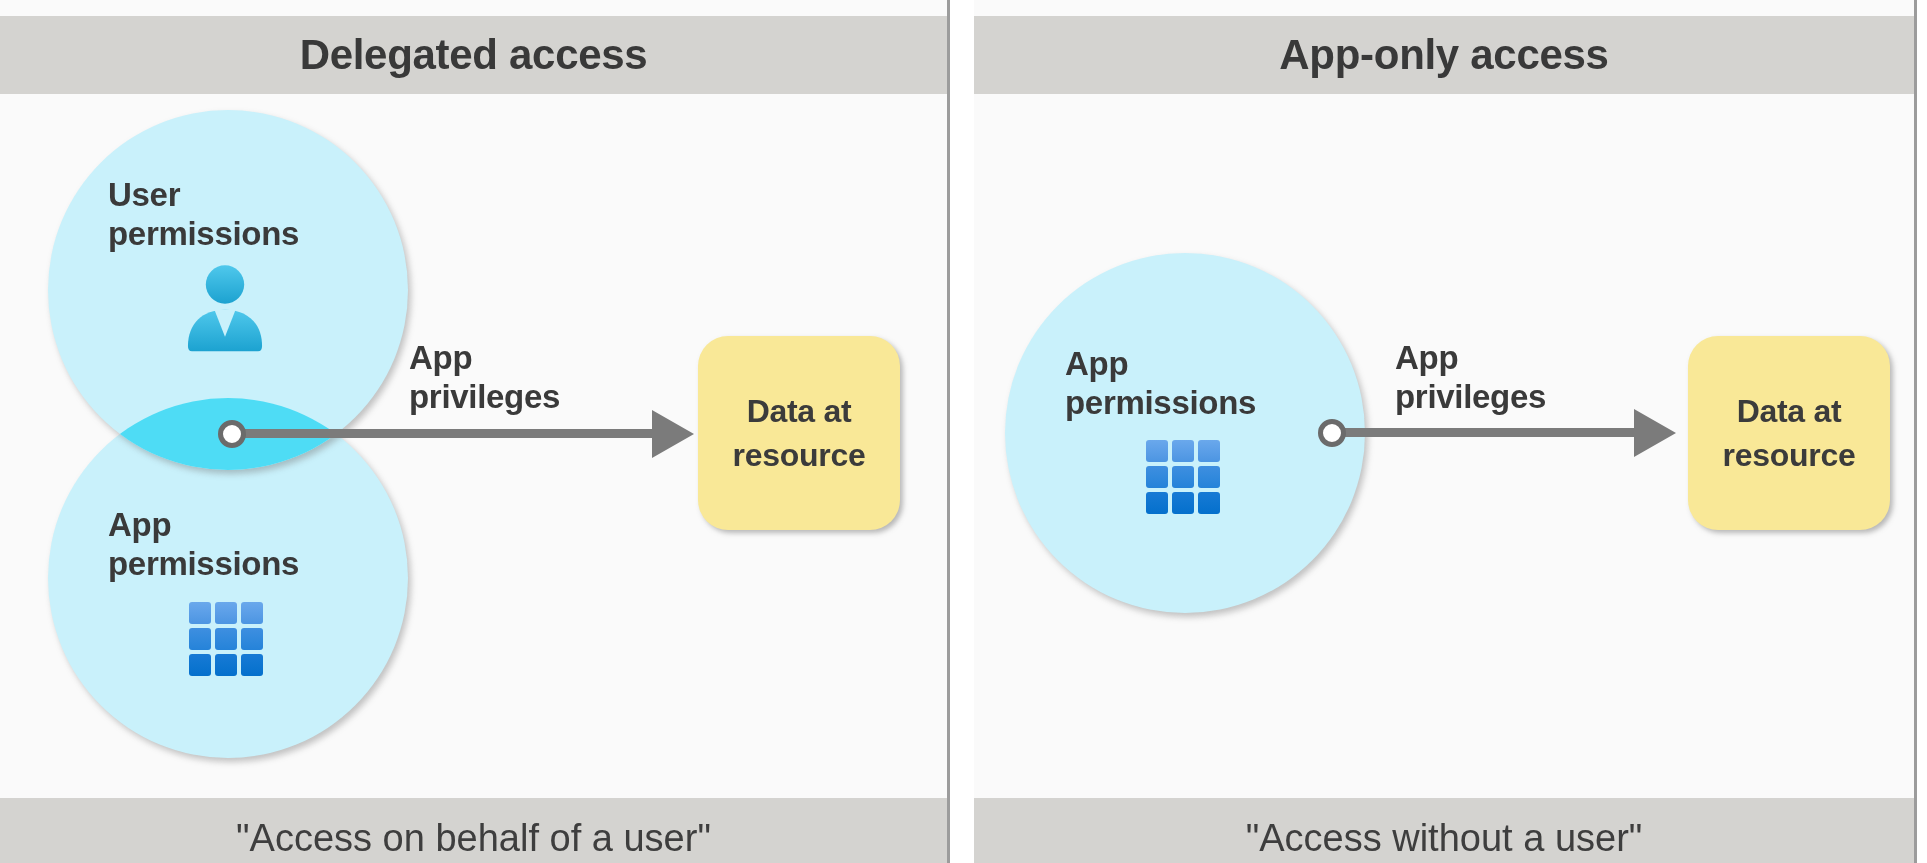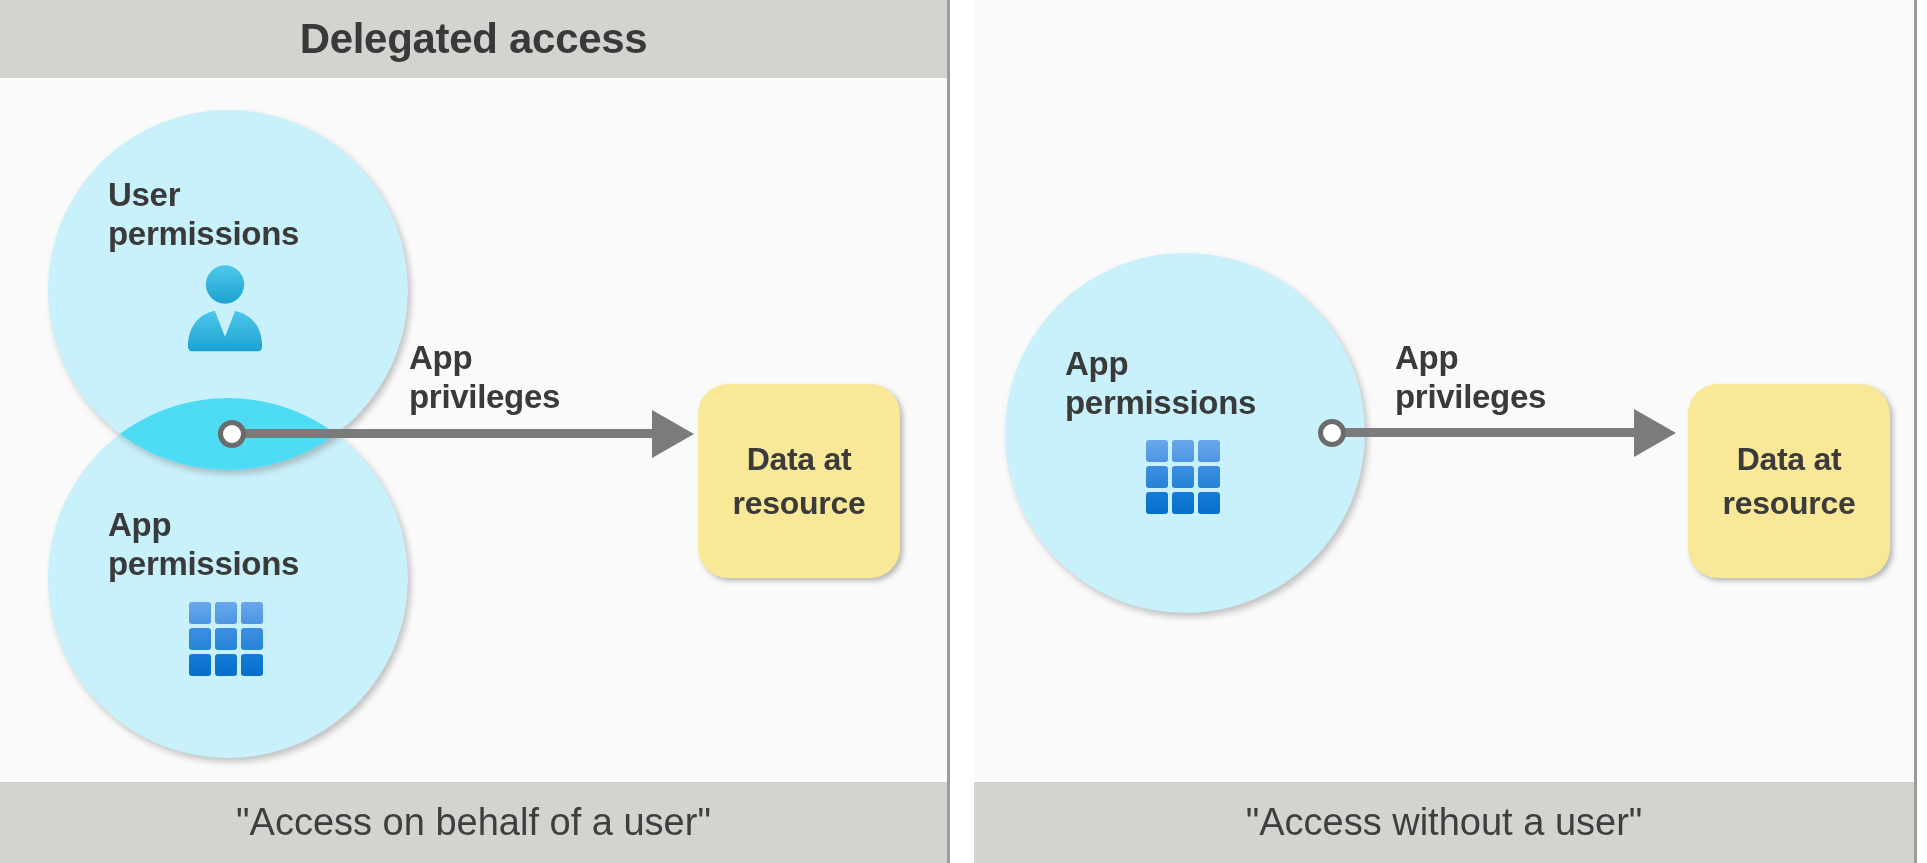--- a/index.html
+++ b/index.html
@@ -4,21 +4,21 @@
 <style>
   html,body { margin:0; padding:0; background:#ffffff; }
   .stage {
     position:relative; width:1927px; height:863px; background:#ffffff;
     font-family:"Liberation Sans", sans-serif; overflow:hidden;
   }
   .panel { position:absolute; top:0; height:863px; background:#fafafa; border-right:3px solid #9c9c9c; box-sizing:border-box; }
   .panel.left  { left:0;     width:950px; }
   .panel.right { left:974px; width:943px; }
 
-  .bar { position:absolute; left:0; right:0; background:#d4d3d0; display:flex; align-items:center; justify-content:center; }
+  .bar { position:absolute; left:0; right:0; background:#d4d3d0; display:flex; align-items:center; justify-content:center;margin-top:16px; }
   .title-bar   { top:0;     height:78px; }
   .caption-bar { top:782px; height:81px; }
   .panel-title   { font-size:42px; font-weight:700; color:#393939; letter-spacing:-0.3px; }
   .panel-caption { font-size:38px; font-weight:300; color:#3e3e3e; }
 
   .circle {
     position:absolute; width:360px; height:360px; border-radius:50%;
     background:#c9f1fb; box-shadow:3px 4px 6px rgba(110,110,110,0.40);
   }
   .circle.clip { overflow:hidden; }
@@ -31,21 +31,21 @@
 
   .dot  { position:absolute; width:18px; height:18px; border:5px solid #6b6b6b; background:#ffffff; border-radius:50%; z-index:6; }
   .line { position:absolute; height:9px; background:#7b7b7b; z-index:5; }
   .head { position:absolute; width:0; height:0; border-top:24px solid transparent; border-bottom:24px solid transparent; border-left:42px solid #7b7b7b; z-index:5; }
 
   .ybox {
     position:absolute; width:202px; height:194px; background:#f9e897; border-radius:30px;
     box-shadow:3px 3px 5px rgba(120,120,120,0.50);
     display:flex; align-items:center; justify-content:center; text-align:center;
     font-weight:700; font-size:32px; line-height:44px; color:#3b3b3b; letter-spacing:-0.3px;
-    padding:0 8px; box-sizing:border-box;margin-top:48px;
+    padding:0 8px; box-sizing:border-box;
   }
 
   .grid-icon { position:absolute; width:74px; height:74px; display:grid;
     grid-template-columns:repeat(3,1fr); grid-template-rows:repeat(3,1fr); gap:4px; z-index:3; }
   .grid-icon div { border-radius:3px; }
   .gr1 { background:linear-gradient(180deg,#6aa8ec,#4c95e2); }
   .gr2 { background:linear-gradient(180deg,#3e8fe0,#2583d9); }
   .gr3 { background:linear-gradient(180deg,#177ad5,#0470cc); }
 
   .person-icon { position:absolute; z-index:3; }
@@ -102,20 +102,23 @@
     <div class="ybox" style="left:698px; top:336px;">
       <span>Data at resource</span>
     </div>
 
     <div class="bar caption-bar">
       <span class="panel-caption">"Access on behalf of a user"</span>
     </div>
   </div>
 
   <div class="panel right">
+    <div class="bar title-bar">
+      <span class="panel-title">App-only access</span>
+    </div>
 
     <div class="circle" style="left:31px; top:253px;"></div>
 
     <div class="diagram-label" style="left:91px; top:344px; width:240px;">App permissions</div>
 
     <div class="grid-icon" style="left:172px; top:440px;">
       <div class="gr1"></div>
       <div class="gr1"></div>
       <div class="gr1"></div>
       <div class="gr2"></div>

